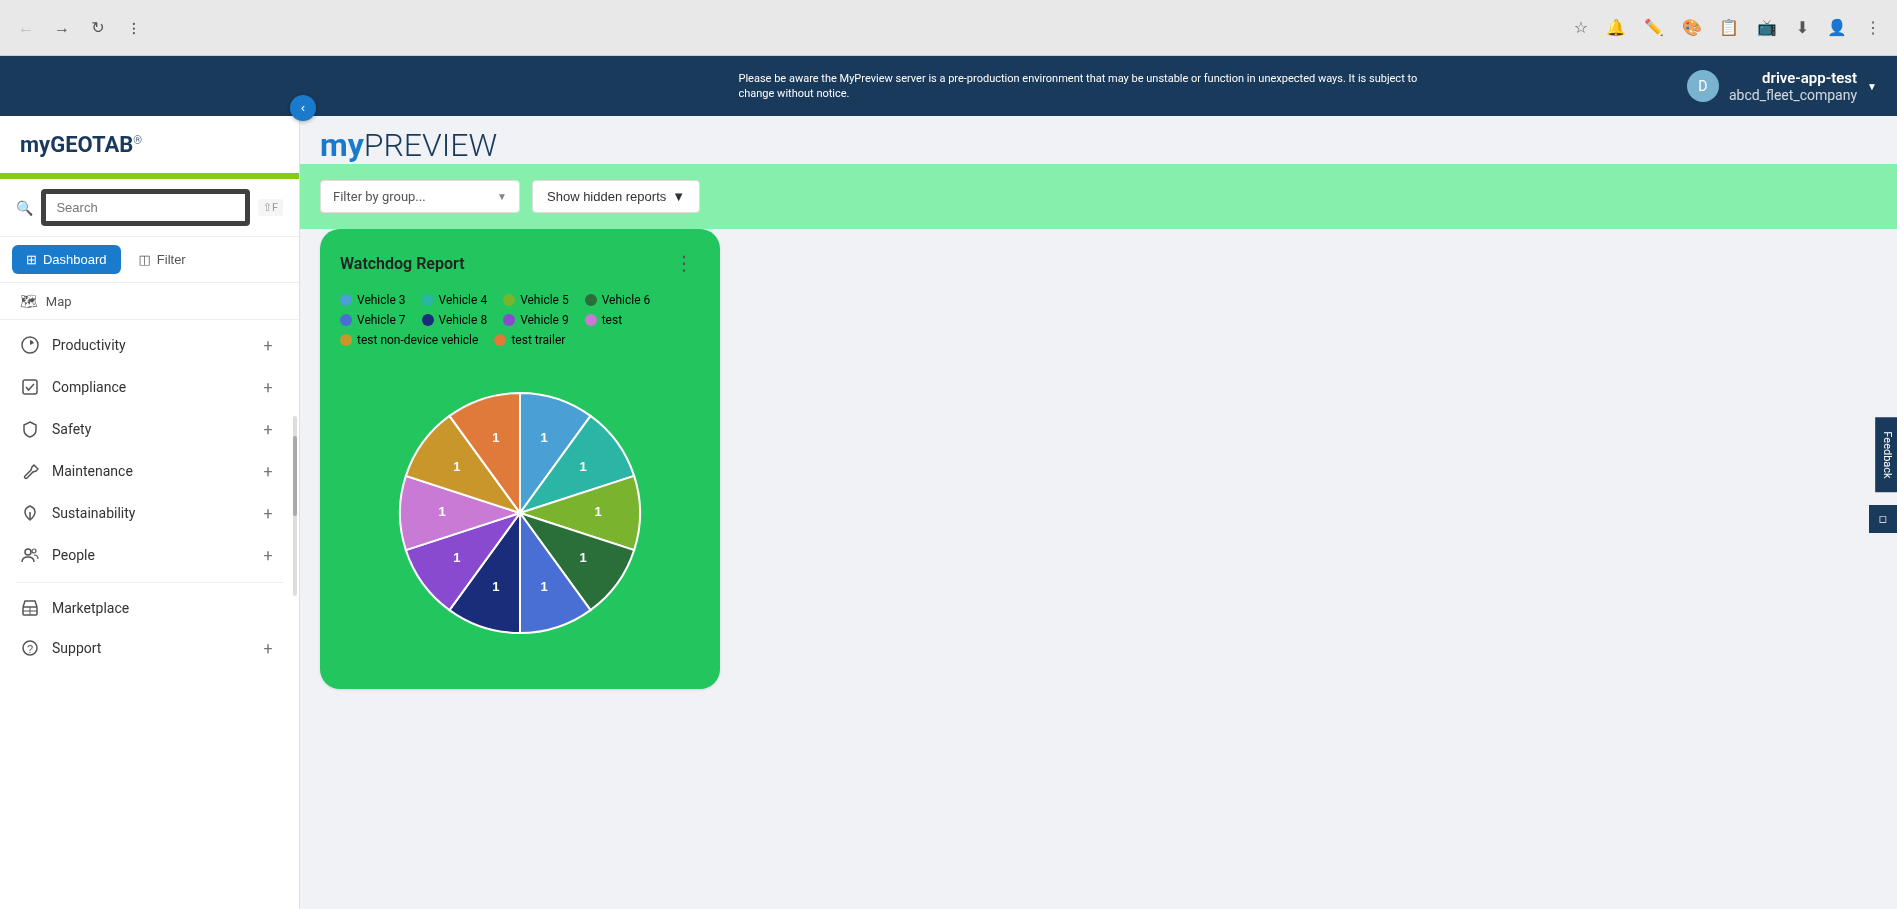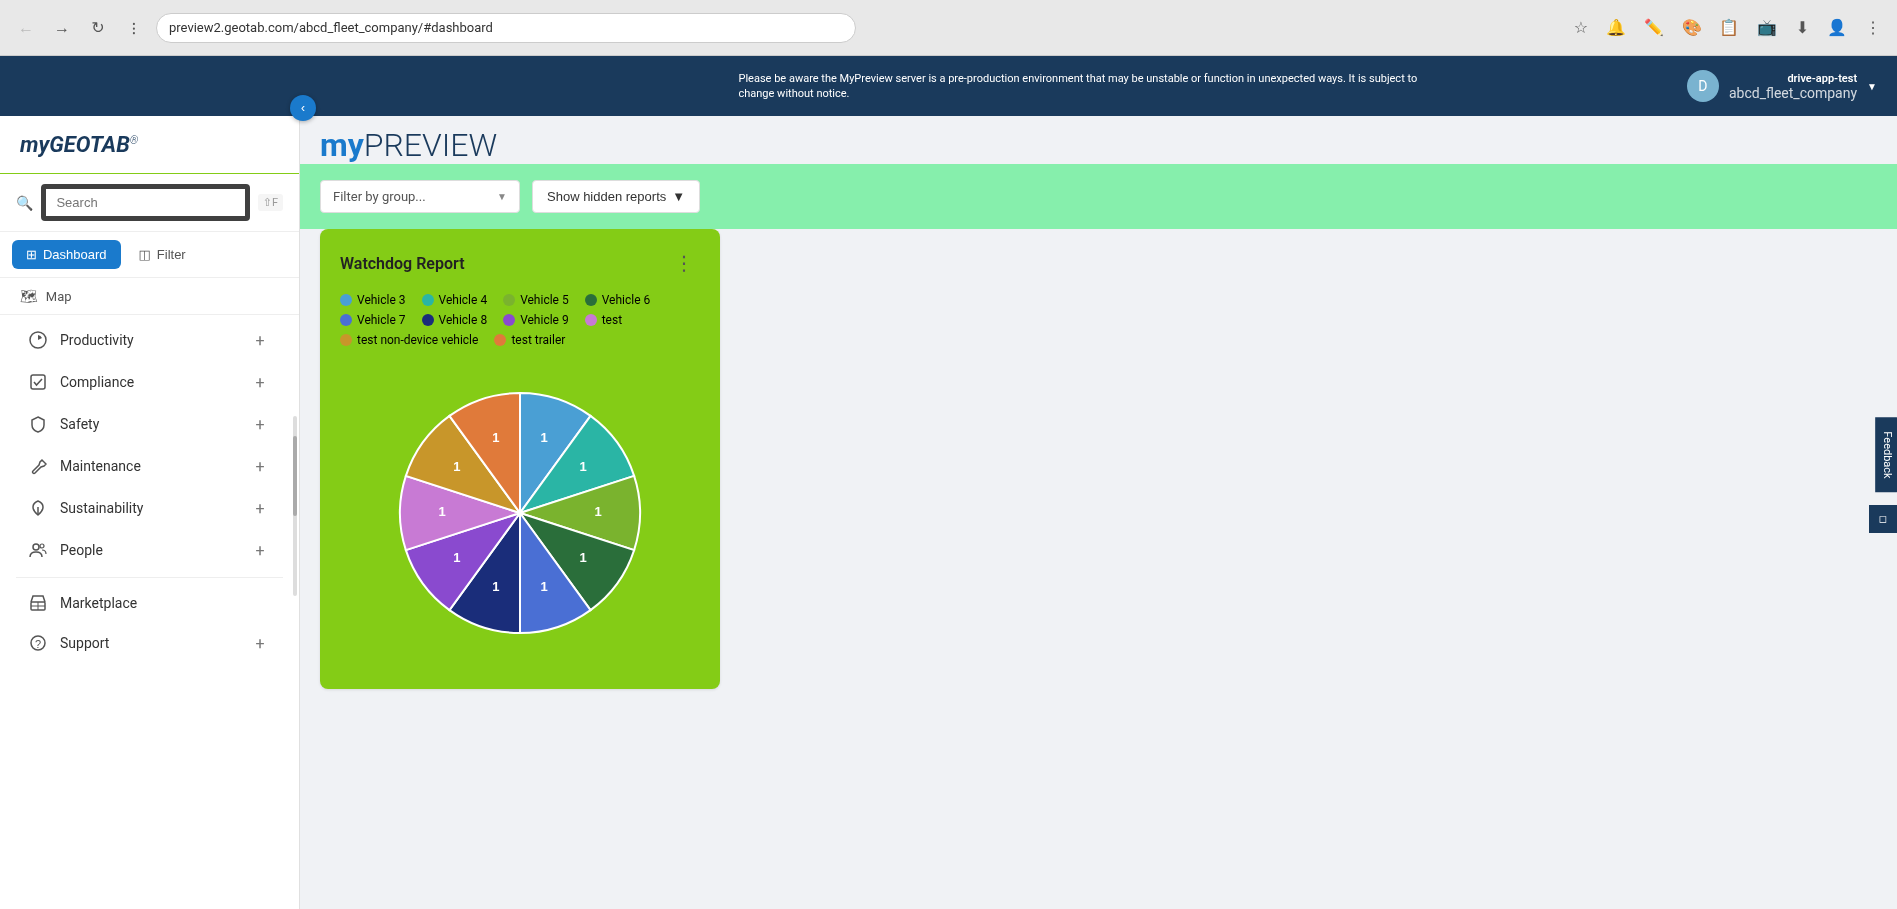--- a/index.html
+++ b/index.html
@@ -90,21 +90,21 @@
     .user-avatar {
       width: 32px; height: 32px;
       border-radius: 50%;
       background: #7ab3d0;
       display: flex; align-items: center; justify-content: center;
       font-size: 14px;
     }
     .user-details {
       text-align: right;
     }
-    .user-name { font-size: 11px; font-weight: 600; }
+    .user-name { font-size: 15px; font-weight: 600; }
     .user-company { font-size: 14px; opacity: 0.8; }
 
     
     .main-layout {
       display: flex;
       flex: 1;
       overflow: hidden;
     }
 
     
@@ -114,24 +114,23 @@
       border-right: 1px solid #e0e0e0;
       display: flex;
       flex-direction: column;
       overflow: hidden;
       position: relative;
     }
 
     
     .logo-area {
       padding: 16px 20px;
-      border-bottom: 1px solid #84cc16;
-      display: flex;
-      align-items: center;
-      font-style: italic;
+      border-bottom: 6px solid #84cc16;
+      display: flex;
+      align-items: center;
     }
     .logo-text {
       font-size: 22px;
       font-weight: 300;
       color: #1a3a5c;
     }
     .logo-text span {
       font-weight: 700;
     }
 
@@ -197,21 +196,21 @@
 
     
     .nav-items {
       flex: 1;
       overflow-y: auto;
       padding: 4px 0;
     }
     .nav-item {
       display: flex;
       align-items: center;
-      padding: 10px 28px;
+      padding: 10px 20px;
       cursor: pointer;
       font-size: 14px;
       color: #333;
       position: relative;
     }
     .nav-item-icon {
       width: 20px;
       margin-right: 12px;
       display: flex;
       align-items: center;
@@ -316,22 +315,22 @@
       gap: 6px;
       text-align: center;
     }
 
     
     .cards-grid {
       padding: 0 20px 20px;
       overflow-y: auto;
     }
     .report-card {
-      background: #84cc16;
-      border-radius: 8px;
+      background: #22c55e;
+      border-radius: 20px;
       box-shadow: 0 1px 3px rgba(0,0,0,0.1);
       padding: 20px;
       width: 400px;
       min-height: 460px;
     }
     .card-header {
       display: flex;
       align-items: center;
       justify-content: space-between;
       margin-bottom: 16px;
@@ -409,23 +408,20 @@
     }
   </style>
 </head>
 <body>
 
 <div class="browser-bar">
   <button class="browser-nav-btn disabled">←</button>
   <button class="browser-nav-btn">→</button>
   <button class="browser-nav-btn">↻</button>
   <button class="browser-nav-btn">⁝</button>
-  <div class="address-bar">
-    <span>preview2.geotab.com/abcd_fleet_company/#dashboard</span>
-  </div>
   <div class="browser-icons">
     <button class="browser-icon-btn">☆</button>
     <button class="browser-icon-btn">🔔</button>
     <button class="browser-icon-btn">✏️</button>
     <button class="browser-icon-btn">🎨</button>
     <button class="browser-icon-btn">📋</button>
     <button class="browser-icon-btn">📺</button>
     <button class="browser-icon-btn">⬇</button>
     <button class="browser-icon-btn">👤</button>
     <button class="browser-icon-btn">⋮</button>

